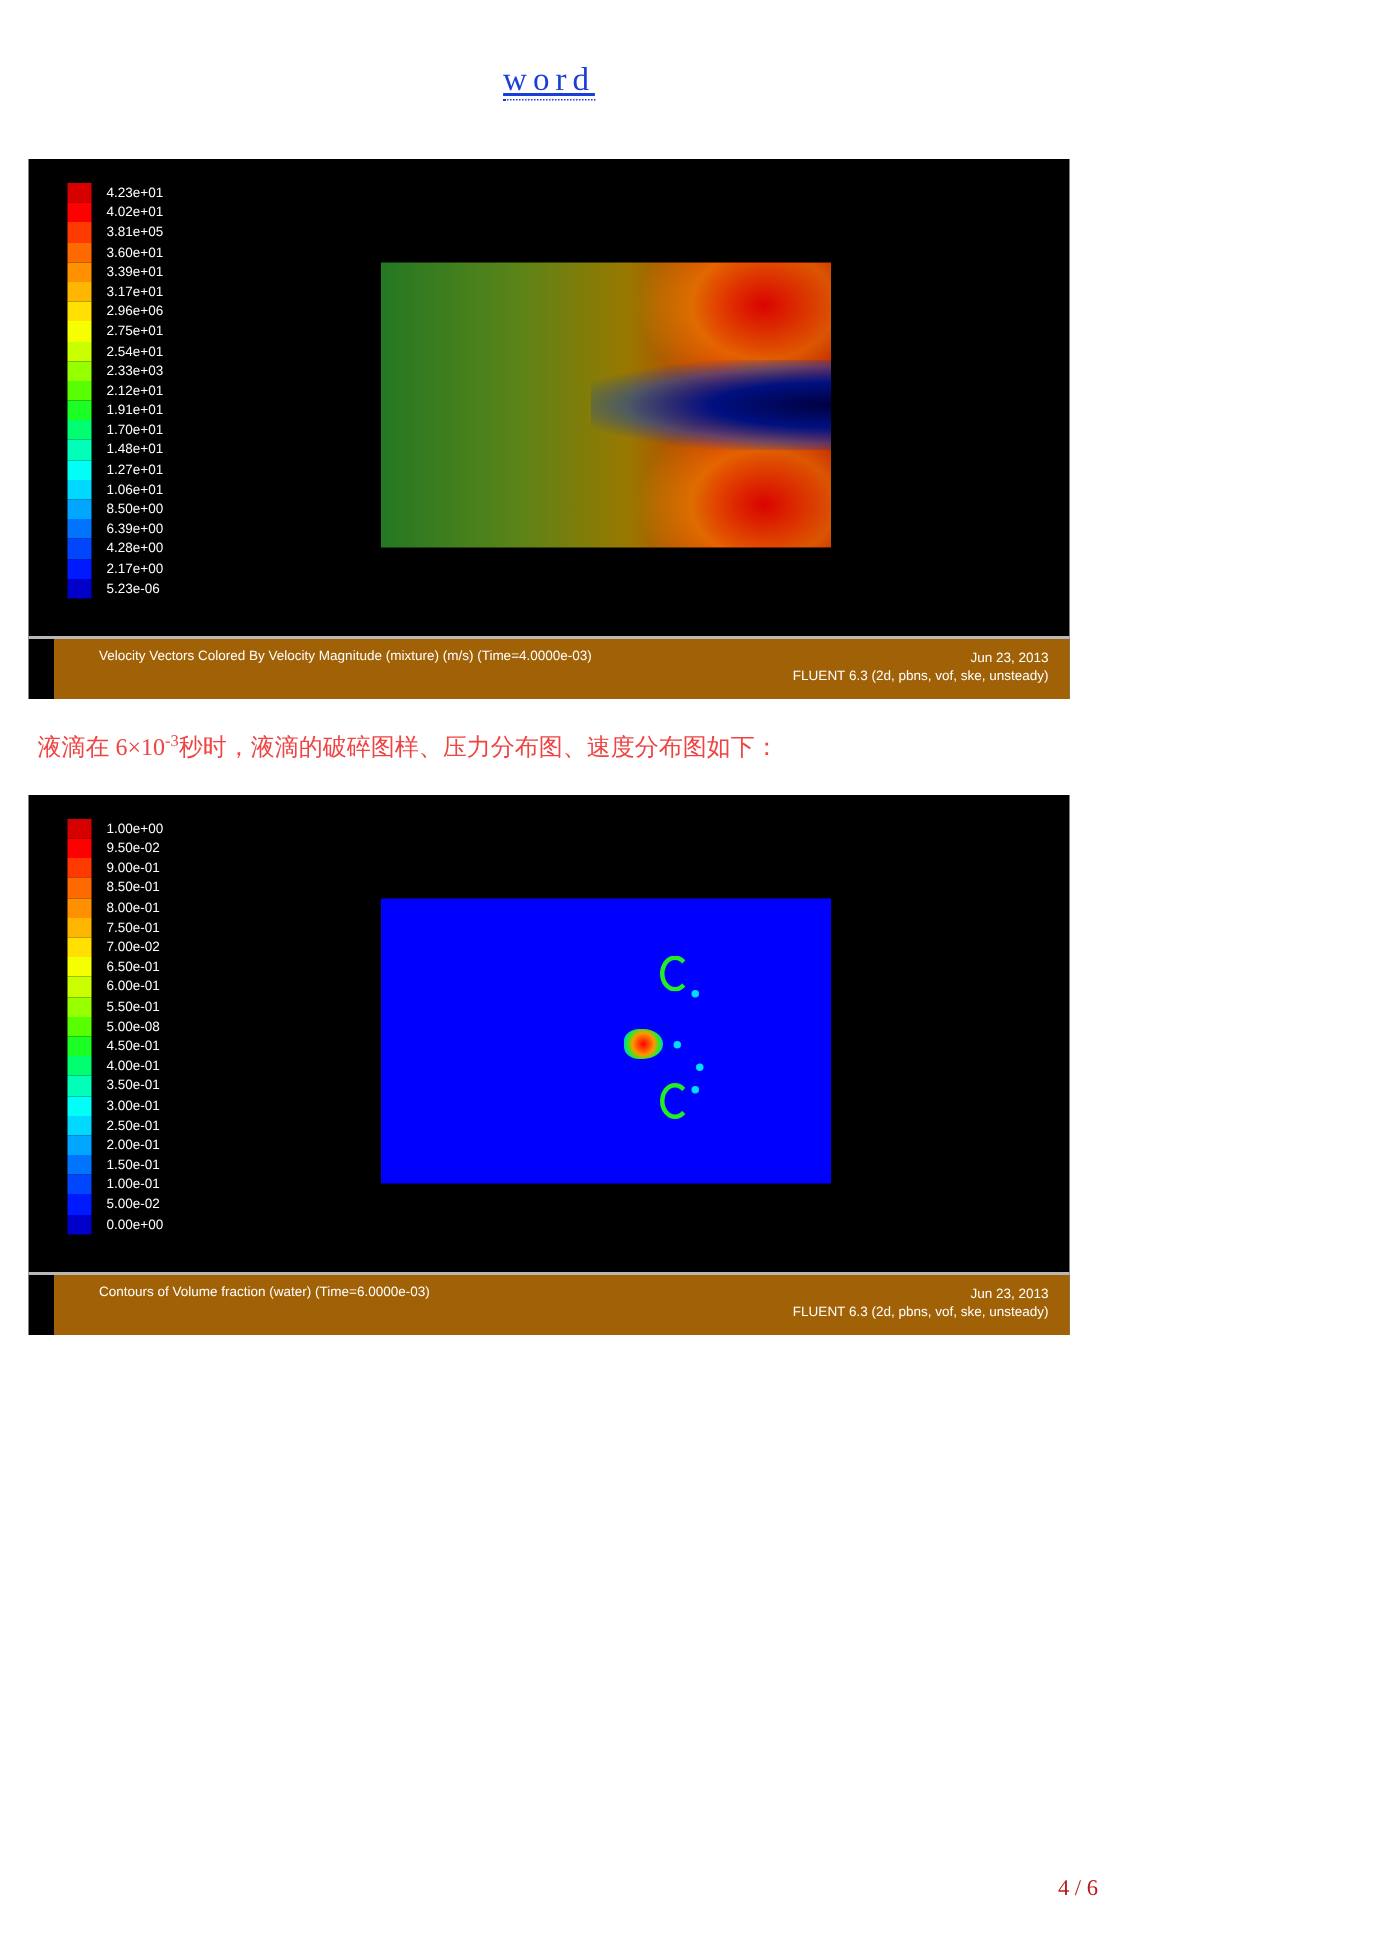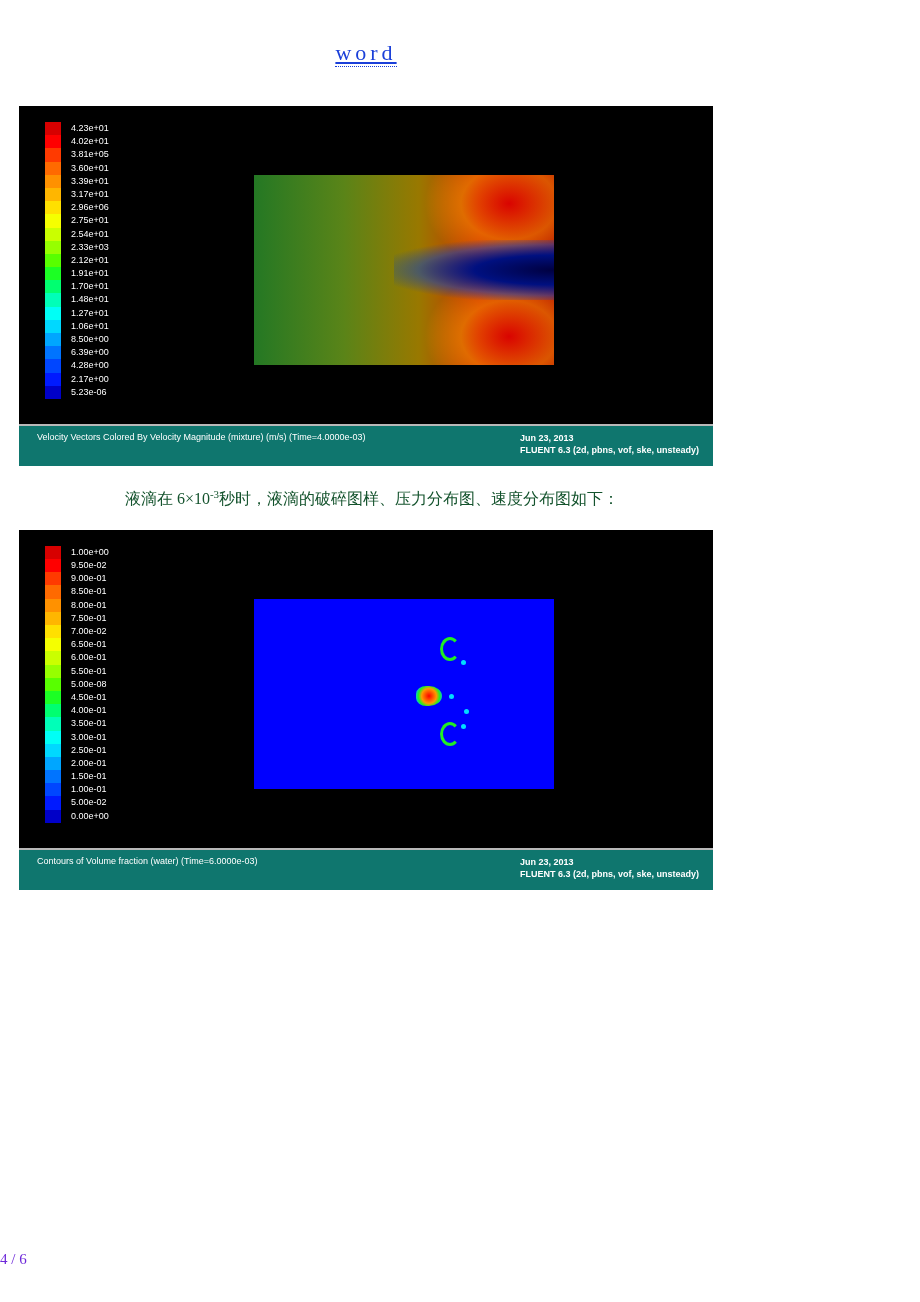--- a/index.html
+++ b/index.html
@@ -126,51 +126,50 @@
     border-radius: 50%;
     background: transparent;
   }
   .vof-dot { width:5px; height:5px; background:#00ddff; }
   .fig-footer-bar {
     background: #b8b8b8;
     height: 2px;
     width: 100%;
   }
   .fig-caption-row {
-    background: #0f766e;
+    background: #a16207;
     color: #fff;
     font-family: Arial, sans-serif;
     font-size: 9px;
-    padding: 6px 14px 10px 18px;
+    padding: 6px 14px 10px 30px;
     display: flex;
     justify-content: space-between;
     align-items: flex-start;
+    margin-left: 17px;
   }
   .fig-caption-right {
-    text-align: left;
+    text-align: right;
     line-height: 12px;
-    font-weight: bold;
   }
   .body-text {
     width: 694px;
     margin: 14px auto 18px auto;
     font-size: 16px;
-    color: #14532d;
+    color: #ef4444;
     line-height: 1.6;
     padding-left: 12px;
-    text-align: center;
   }
   .body-text sup { font-size: 11px; }
   .page-number {
     position: absolute;
     bottom: 34px;
     left: 0; right: 0;
-    text-align: left;
+    text-align: right;
     font-size: 15px;
-    color: #6d28d9;
+    color: #b91c1c;
   }
 </style>
 </head>
 <body>
 
 <div class="page">
 
   <div class="header-link">
     <a href="#">word</a>
   </div>

